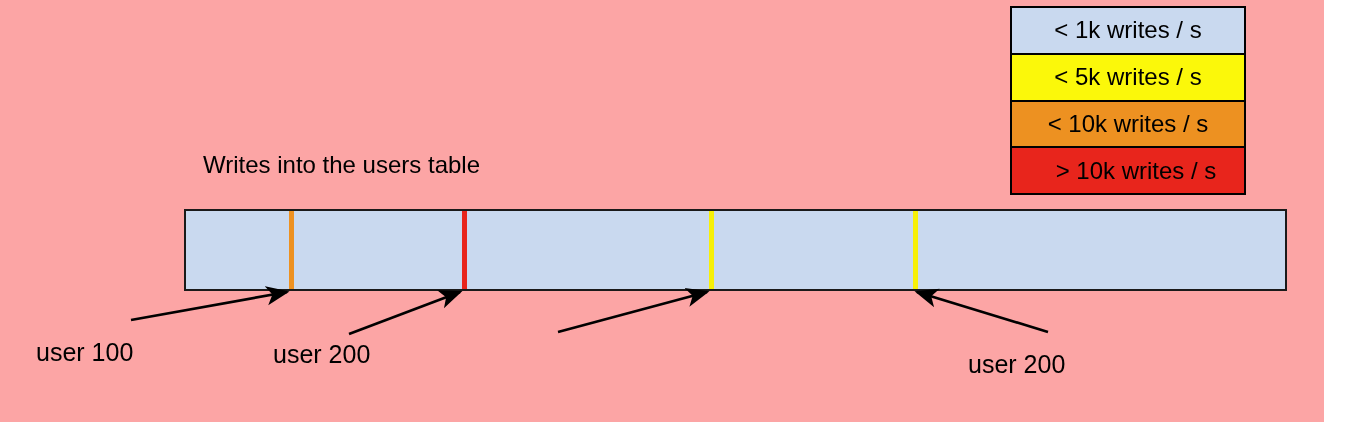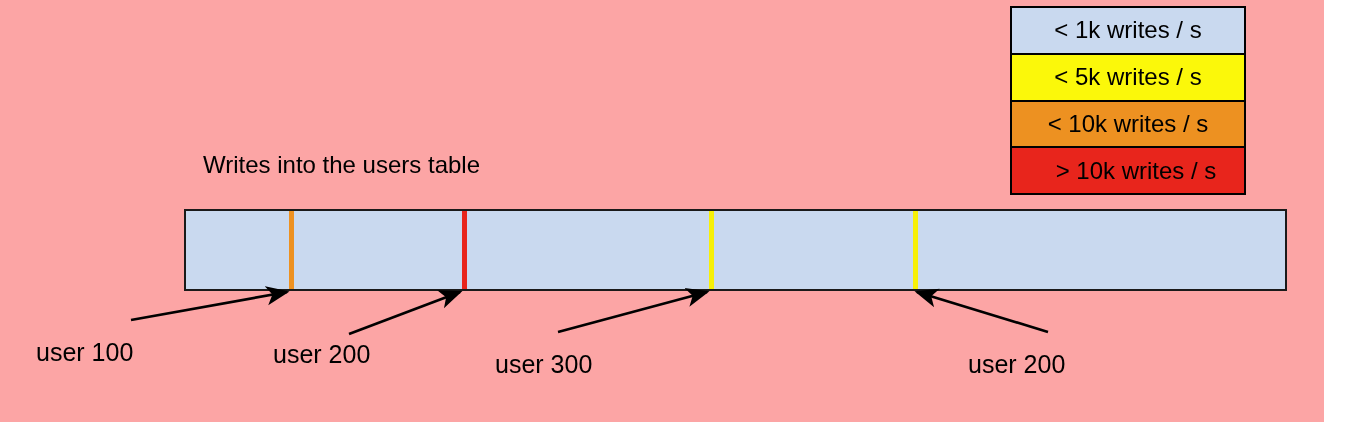--- a/index.html
+++ b/index.html
@@ -125,16 +125,15 @@
       </marker>
     </defs>
     <line x1="131" y1="320" x2="287" y2="292" stroke="#000000" stroke-width="2.6" marker-end="url(#ah)"></line>
     <line x1="349" y1="334" x2="460" y2="292" stroke="#000000" stroke-width="2.6" marker-end="url(#ah)"></line>
     <line x1="558" y1="332" x2="707" y2="292" stroke="#000000" stroke-width="2.6" marker-end="url(#ah)"></line>
     <line x1="1048" y1="332" x2="917" y2="292" stroke="#000000" stroke-width="2.6" marker-end="url(#ah)"></line>
   </svg>
 
   <div class="point-label" style="left:36px; top:338px;">user 100</div>
   <div class="point-label" style="left:273px; top:340px;">user 200</div>
-  <div class="point-label" style="left:495px; top:350px;">user 300</div>
   <div class="point-label" style="left:968px; top:350px;">user 200</div>
 
 </div>
 
 </body></html>

